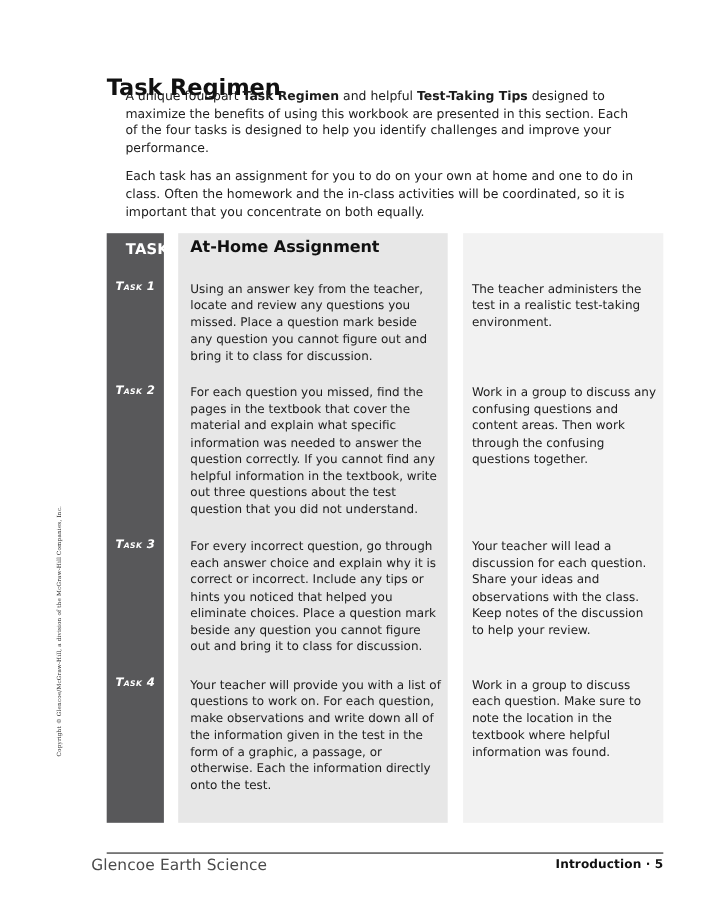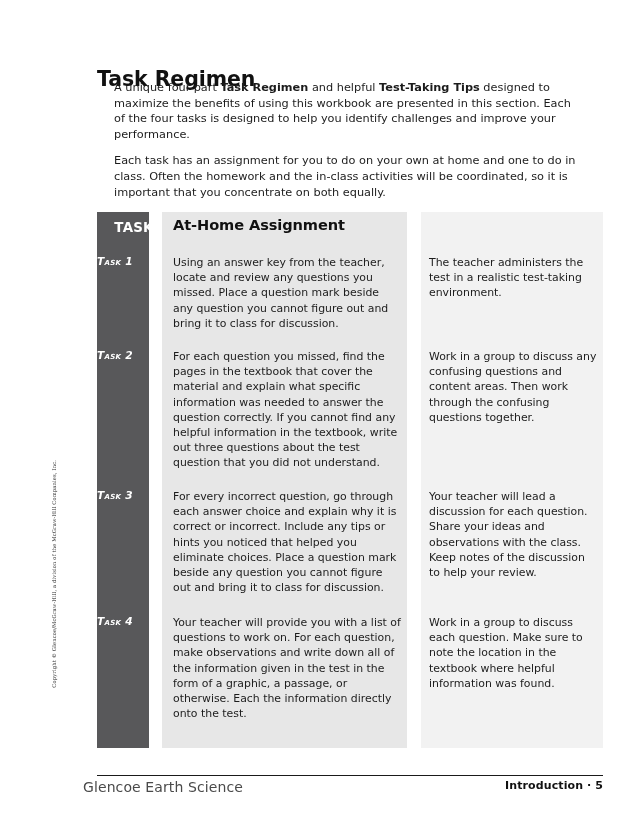--- a/index.html
+++ b/index.html
@@ -132,20 +132,21 @@
     font-weight: bold;
     color: #111111;
     letter-spacing: -0.1px;
   }
 
   
   .task-label {
     position: absolute;
     left: 0;
     width: 52px;
+    text-align: center;
     color: #ffffff;
     font-style: italic;
     font-weight: bold;
     font-size: 10.6px;
     font-variant: small-caps;
     letter-spacing: 0.3px;
   }
 
   
   .cell {

